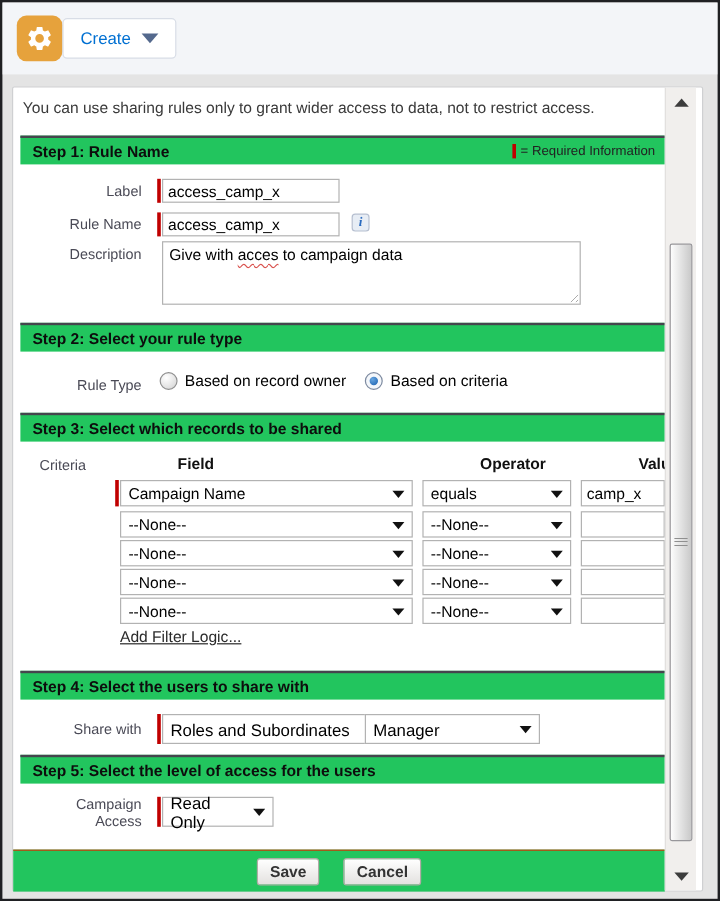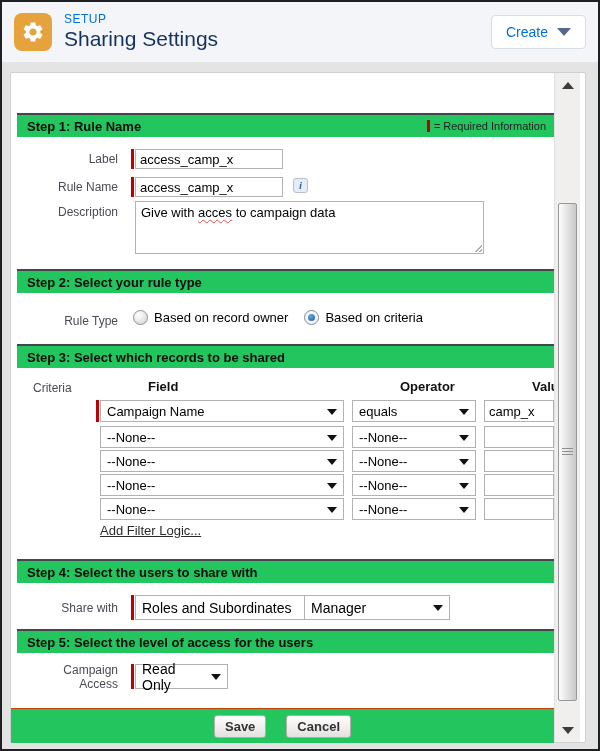--- a/index.html
+++ b/index.html
@@ -76,32 +76,29 @@
 <body>
 
 <div class="frame">
 
   <div class="hdr">
     <div class="gear-tile">
       <svg viewBox="0 0 24 24">
           <path d="M19.14,12.94c0.04-0.3,0.06-0.61,0.06-0.94c0-0.32-0.02-0.64-0.07-0.94l2.03-1.58c0.18-0.14,0.23-0.41,0.12-0.61l-1.92-3.32c-0.12-0.22-0.37-0.29-0.59-0.22l-2.39,0.96c-0.5-0.38-1.03-0.7-1.62-0.94L14.4,2.81c-0.04-0.24-0.24-0.41-0.48-0.41h-3.84c-0.24,0-0.43,0.17-0.47,0.41L9.25,5.35C8.66,5.59,8.12,5.92,7.63,6.29L5.24,5.33c-0.22-0.08-0.47,0-0.59,0.22L2.74,8.87C2.62,9.08,2.66,9.34,2.86,9.48l2.03,1.58C4.84,11.36,4.8,11.69,4.8,12s0.02,0.64,0.07,0.94l-2.03,1.58c-0.18,0.14-0.23,0.41-0.12,0.61l1.92,3.32c0.12,0.22,0.37,0.29,0.59,0.22l2.39-0.96c0.5,0.38,1.03,0.7,1.62,0.94l0.36,2.54c0.05,0.24,0.24,0.41,0.48,0.41h3.84c0.24,0,0.44-0.17,0.47-0.41l0.36-2.54c0.59-0.24,1.13-0.56,1.62-0.94l2.39,0.96c0.22,0.08,0.47,0,0.59-0.22l1.92-3.32c0.12-0.22,0.07-0.47-0.12-0.61L19.14,12.94z M12,15.6c-1.98,0-3.6-1.62-3.6-3.6s1.62-3.6,3.6-3.6s3.6,1.62,3.6,3.6S13.98,15.6,12,15.6z"></path>
         </svg>
     </div>
-    <div class="hdr-titles">
-      <div class="eyebrow">SETUP</div>
-      <div class="page-title">Sharing Settings</div>
-    </div>
     <div class="create-btn">
       <span class="lbl">Create</span>
       <span class="caret-down"></span>
     </div>
   </div>
 
   <div class="panel">
 
+    <div class="notice">You can use sharing rules only to grant wider access to data, not to restrict access.</div>
 
     <div class="stepbar sb1">
       <span class="st">Step 1: Rule Name</span>
       <span class="legend">
         <span class="reqbar"></span>
         <span>= Required Information</span>
       </span>
     </div>
 
     <div class="flabel" style="left:0;top:79px;">Label</div>

